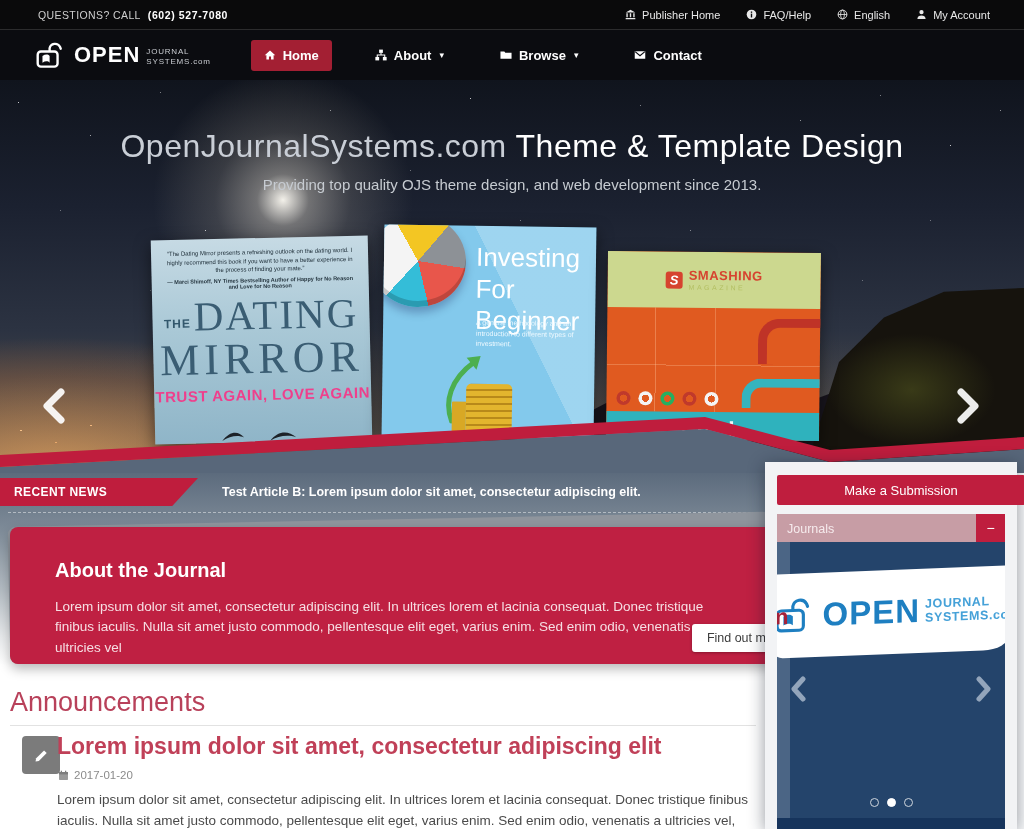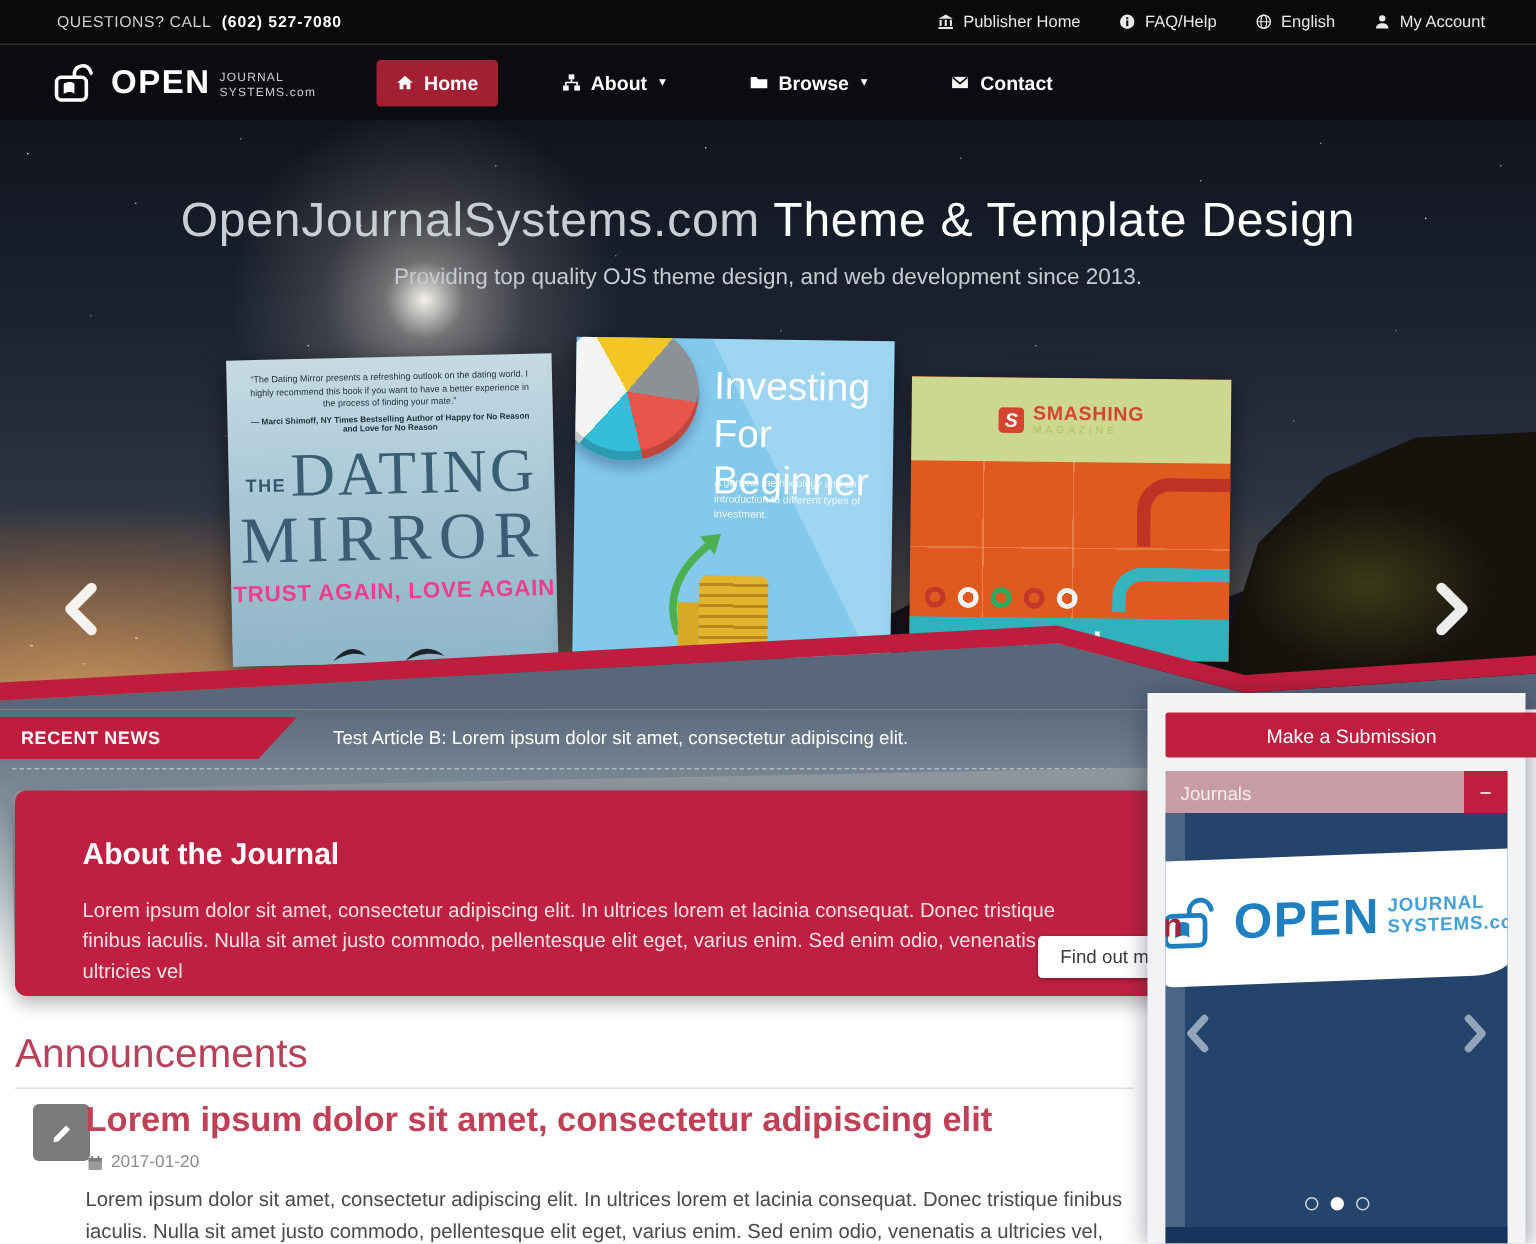--- a/index.html
+++ b/index.html
@@ -119,21 +119,21 @@
   .mountain-svg { position:absolute; left:0; bottom:0; width:1024px; height:75px; z-index:30; }
 
   
   .section { position:absolute; left:0; top:473px; width:1024px; height:356px;
     background:linear-gradient(180deg,#5c6b7d 0%, #7e8b98 16%, #b4bcc3 33%, #e7e9eb 46%, #ffffff 54%, #ffffff 100%);padding-left:44px; }
   .rightstrip { position:absolute; right:0; top:0; width:8px; height:100%; background:#fafbfc; }
   .ribbon { position:absolute; left:0; top:5px; width:198px; height:28px; background:#bf1d3d;
     clip-path:polygon(0 0,100% 0,87% 100%,0 100%); color:#fff; font-size:12px; font-weight:bold;
     letter-spacing:.4px; line-height:28px; padding-left:14px; }
   .headline { position:absolute; left:222px; top:5px; height:28px; line-height:28px;
-    color:#fff; font-size:12.5px; font-weight:normal; cursor:pointer; }
+    color:#fff; font-size:12.5px; font-weight:bold; cursor:pointer; }
   .dash-sep { position:absolute; left:8px; top:39px; width:748px; border-top:1px dashed rgba(255,255,255,.45); }
 
   .about-wrap { position:absolute; left:10px; top:54px; width:811px; height:137px; }
   .about-ghost { position:absolute; inset:0; background:#8f959d; border-radius:8px;
     transform:rotate(-1.15deg); transform-origin:0 85%; }
   .about-card { position:absolute; inset:0; background:#bf2042; border-radius:8px;
     box-shadow:0 5px 12px rgba(0,0,0,.28); }
   .about-title { position:absolute; left:45px; top:32px; color:#fff; font-size:20px; font-weight:bold; }
   .about-body { position:absolute; left:45px; top:70px; width:660px; color:#f6dee3;
     font-size:13.5px; line-height:1.5; }

